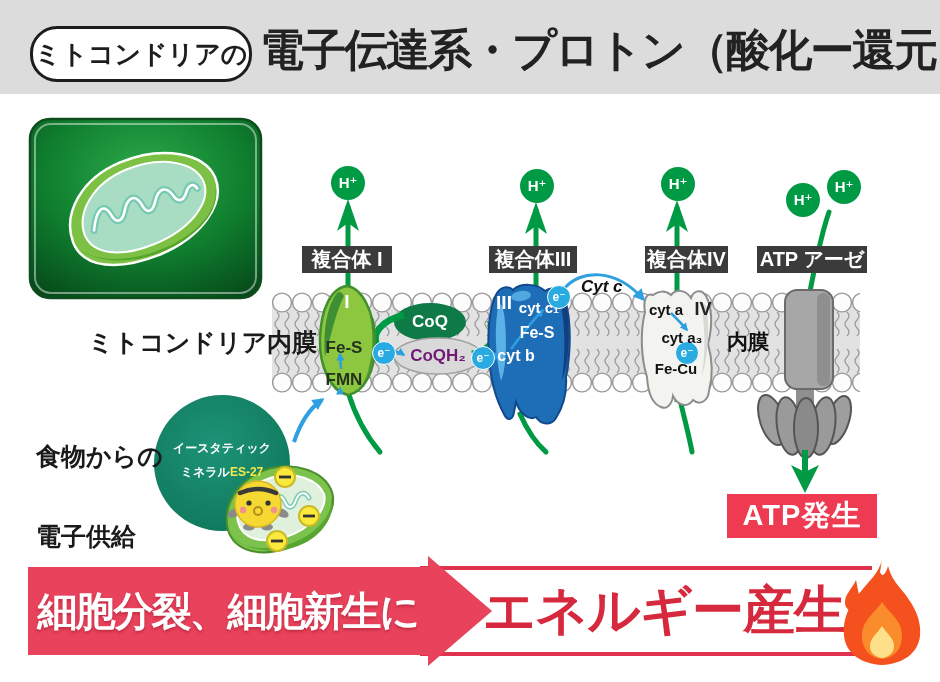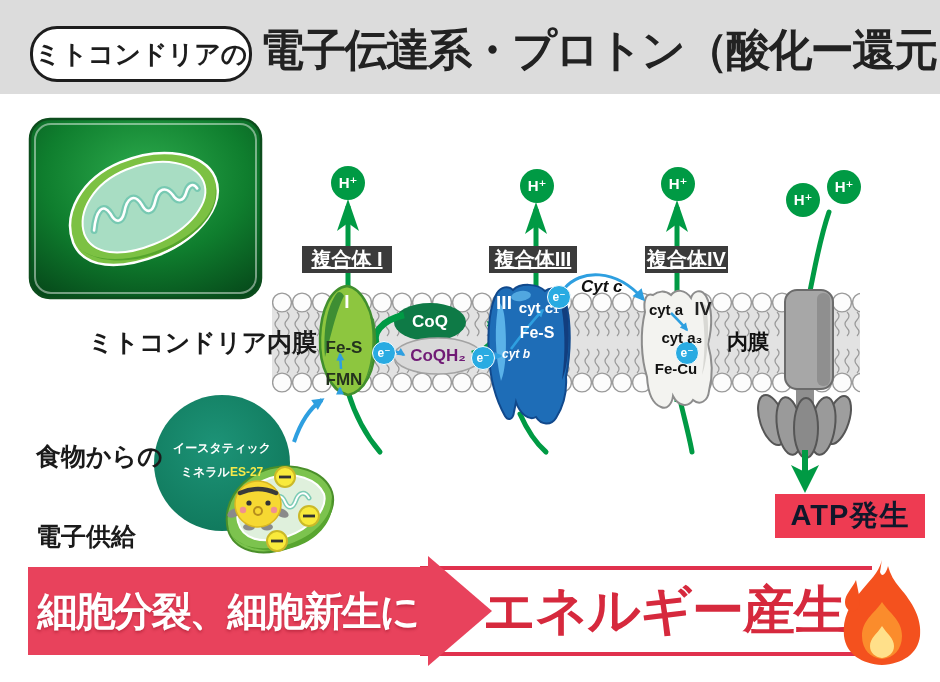--- a/index.html
+++ b/index.html
@@ -8,36 +8,36 @@
   .abs{position:absolute;}
   
   #header{left:0;top:0;width:940px;height:94px;background:#dcdcdc;}
   #badge{left:30px;top:26px;width:216px;height:50px;background:#ffffff;border:3px solid #1d1d1d;
          border-radius:27px;display:flex;align-items:center;justify-content:center;
          font-size:26px;font-weight:bold;color:#1d1d1d;}
   #title{left:260px;top:21px;font-family:"DejaVu Serif","Liberation Serif",serif;
          font-size:44px;font-weight:bold;color:#222;letter-spacing:-2px;white-space:nowrap;}
   
   .cbox{height:27px;background:#3b3b3b;color:#fff;font-size:20px;font-weight:bold;
-        display:flex;align-items:center;justify-content:center;white-space:nowrap;z-index:4;text-decoration:underline;}
+        display:flex;align-items:center;justify-content:center;white-space:nowrap;z-index:4;}
   
   .hplus{width:34px;height:34px;border-radius:50%;background:#009a44;color:#fff;
          font-size:15px;font-weight:bold;display:flex;align-items:center;justify-content:center;z-index:4;}
   .eminus{width:22px;height:22px;border-radius:50%;background:#29abe2;color:#fff;
           font-size:12px;font-weight:bold;display:flex;align-items:center;justify-content:center;
           z-index:4;border:1px solid #fff;}
   .ltxt{white-space:nowrap;z-index:4;font-weight:bold;}
   .center{display:flex;align-items:center;justify-content:center;text-align:center;}
   
   #supp-line1,#supp-line2{z-index:4;color:#fff;font-weight:bold;font-size:12px;white-space:nowrap;}
   #es27{color:#f7e94a;}
   
-  #atpbox{left:727px;top:494px;width:150px;height:44px;background:#ee3b52;color:#0f172a;
+  #atpbox{left:727px;top:494px;width:150px;height:44px;background:#ee3b52;color:#ffffff;
           font-size:29px;font-weight:bold;display:flex;align-items:center;justify-content:center;
-          letter-spacing:1px;z-index:4;margin-left:48px;}
+          letter-spacing:1px;z-index:4;}
   
   #banner-white{left:420px;top:566px;width:452px;height:82px;background:#fff;
                 border-top:4px solid #e0314d;border-bottom:4px solid #e0314d;z-index:5;}
   #banner-body{left:28px;top:567px;width:400px;height:88px;background:#e8425c;z-index:6;}
   #banner-head{left:428px;top:556px;width:0;height:0;border-top:55px solid transparent;
                border-bottom:55px solid transparent;border-left:64px solid #e8425c;z-index:6;}
   #banner-left-text{left:228px;top:611px;transform:translate(-50%,-50%);z-index:7;
      font-family:"DejaVu Serif","Liberation Serif",serif;font-size:40px;font-weight:bold;color:#fff;
      white-space:nowrap;letter-spacing:-2px;text-shadow:0 2px 3px rgba(120,0,20,.35);}
   #banner-right-text{left:664px;top:611px;transform:translate(-50%,-50%);z-index:7;
@@ -203,20 +203,21 @@
       </g>
     </g>
   </svg>
 
   <div class="abs ltxt" style="left:88px;top:326px;font-size:25px;color:#1a1a1a;">ミトコンドリア内膜</div>
   <div class="abs ltxt" style="left:727px;top:328px;font-size:21px;color:#111;">内膜</div>
 
   <div class="abs cbox" style="left:302px;top:246px;width:90px;">複合体 I</div>
   <div class="abs cbox" style="left:489px;top:246px;width:88px;">複合体III</div>
   <div class="abs cbox" style="left:645px;top:246px;width:83px;">複合体IV</div>
+  <div class="abs cbox" style="left:757px;top:246px;width:110px;">ATP アーゼ</div>
 
   <div class="abs hplus" style="left:331px;top:166px;">H⁺</div>
   <div class="abs hplus" style="left:520px;top:169px;">H⁺</div>
   <div class="abs hplus" style="left:661px;top:167px;">H⁺</div>
   <div class="abs hplus" style="left:786px;top:183px;">H⁺</div>
   <div class="abs hplus" style="left:827px;top:170px;">H⁺</div>
 
   <div class="abs eminus" style="left:372px;top:341px;">e⁻</div>
   <div class="abs eminus" style="left:471px;top:346px;">e⁻</div>
   <div class="abs eminus" style="left:547px;top:285px;">e⁻</div>
@@ -225,21 +226,21 @@
   <div class="abs ltxt center" style="left:332px;top:291px;width:30px;font-size:19px;color:#fff;">I</div>
   <div class="abs ltxt center" style="left:318px;top:338px;width:52px;font-size:17px;color:#24321e;">Fe-S</div>
   <div class="abs ltxt center" style="left:318px;top:370px;width:52px;font-size:17px;color:#24321e;">FMN</div>
 
   <div class="abs ltxt center" style="left:400px;top:312px;width:60px;font-size:17px;color:#fff;">CoQ</div>
   <div class="abs ltxt center" style="left:396px;top:346px;width:84px;font-size:17px;color:#701a75;">CoQH₂</div>
 
   <div class="abs ltxt center" style="left:487px;top:292px;width:34px;font-size:19px;color:#fff;">III</div>
   <div class="abs ltxt center" style="left:514px;top:299px;width:50px;font-size:15px;color:#fff;">cyt c₁</div>
   <div class="abs ltxt center" style="left:513px;top:324px;width:48px;font-size:16px;color:#fff;">Fe-S</div>
-  <div class="abs ltxt center" style="left:491px;top:347px;width:50px;font-size:12px;color:#fff;font-style:italic;">cyt b</div>
+  <div class="abs ltxt center" style="left:491px;top:347px;width:50px;font-size:16px;color:#fff;">cyt b</div>
 
   <div class="abs ltxt" style="left:581px;top:277px;font-size:17px;color:#111;font-style:italic;">Cyt c</div>
 
   <div class="abs ltxt center" style="left:688px;top:299px;width:30px;font-size:18px;color:#222;">IV</div>
   <div class="abs ltxt center" style="left:644px;top:301px;width:44px;font-size:15px;color:#111;">cyt a</div>
   <div class="abs ltxt center" style="left:658px;top:329px;width:48px;font-size:15px;color:#111;">cyt a₃</div>
   <div class="abs ltxt center" style="left:650px;top:360px;width:52px;font-size:15px;color:#111;">Fe-Cu</div>
 
   <div class="abs ltxt" style="left:36px;top:440px;font-size:25px;color:#1a1a1a;">食物からの</div>
   <div class="abs ltxt" style="left:36px;top:472px;font-size:25px;color:#1a1a1a;margin-top:48px;">電子供給</div>

